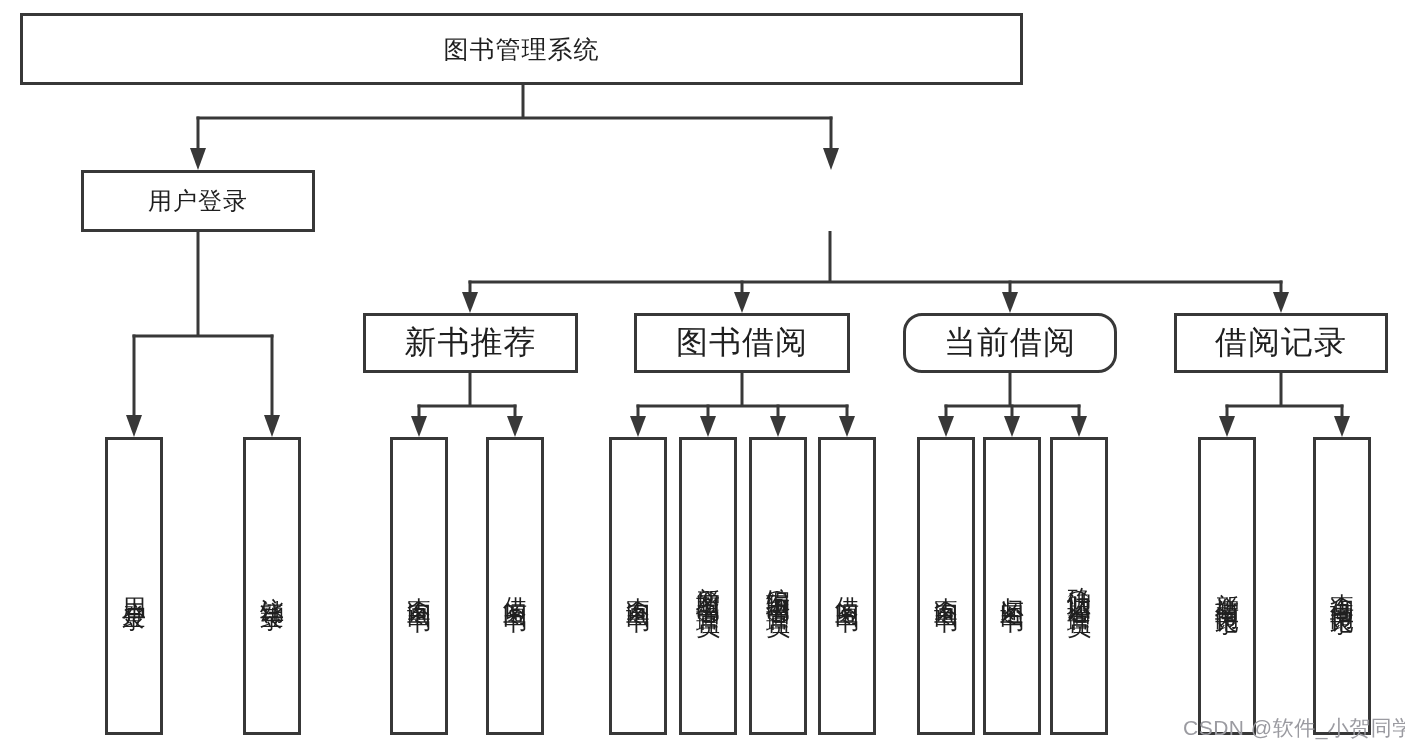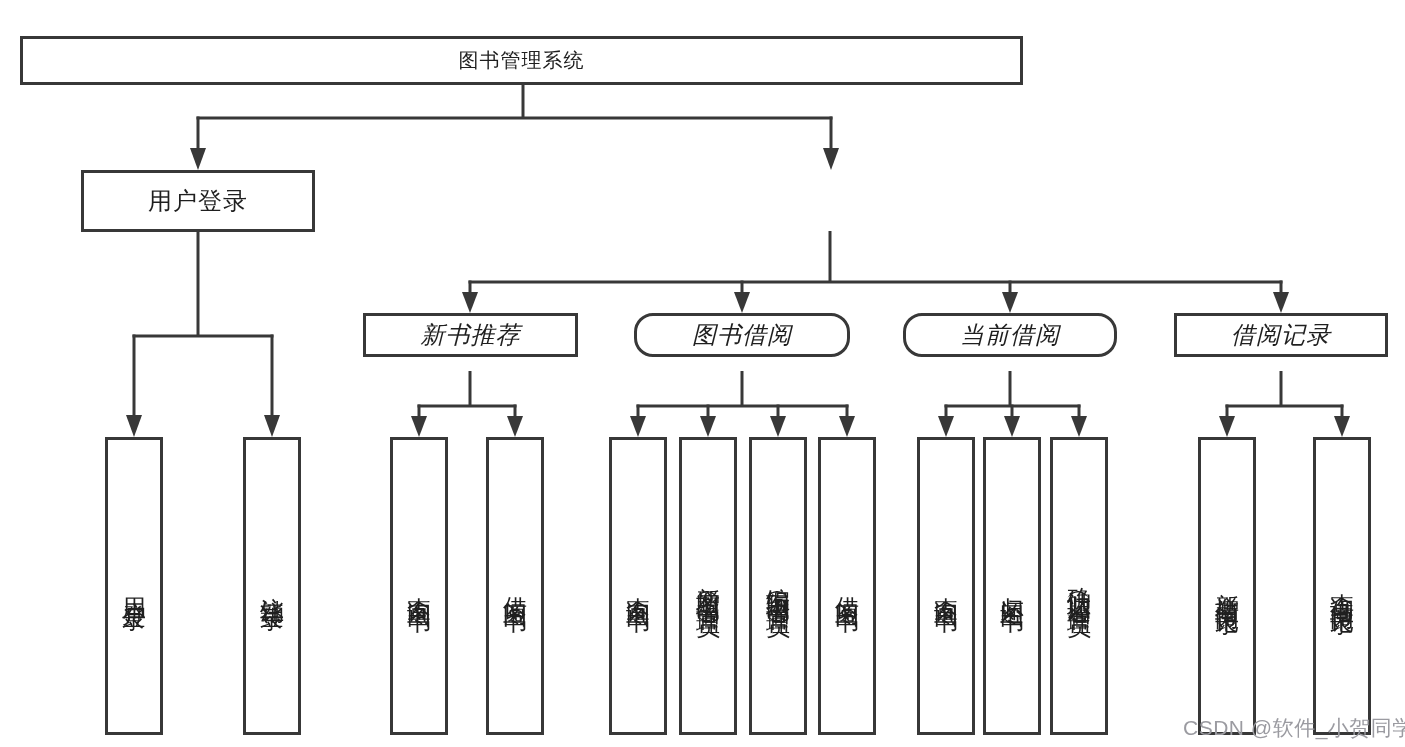--- a/index.html
+++ b/index.html
@@ -9,25 +9,25 @@
   }
   svg.connectors{position:absolute;left:0;top:0;z-index:1;}
   svg.connectors line{stroke:#383838;stroke-width:3;}
   svg.connectors polygon{fill:#383838;stroke:none;}
   .node{
     position:absolute;box-sizing:border-box;z-index:2;
     border:3px solid #383838;background:#ffffff;color:#1f1f1f;
     display:flex;align-items:center;justify-content:center;
     letter-spacing:1px;
   }
-  .root{left:20px;top:13px;width:1003px;height:49px;font-size:20px;margin-top:23px;}
+  .root{left:20px;top:13px;width:1003px;height:72px;font-size:25px;}
   .l2{top:170px;height:62px;font-size:24px;}
   .l2.user{left:81px;width:234px;}
   .l2.mgmt{left:713px;width:236px;}
-  .l3{top:313px;height:44px;font-size:24px;font-style:italic;}
+  .l3{top:313px;height:60px;font-size:32px;}
   .leaf{top:437px;width:58px;height:298px;}
   .vtext{
     writing-mode:vertical-rl;text-orientation:mixed;
     font-size:24px;letter-spacing:4px;line-height:1;
     color:#1f1f1f;
   }
   .watermark{
     position:absolute;left:1183px;top:714px;z-index:3;
     font-size:21px;color:#9b9ba1;letter-spacing:0.5px;white-space:nowrap;
   }
@@ -111,21 +111,21 @@
       <line x1="1342" y1="404.5" x2="1342" y2="418"></line>
       <polygon points="1334,416 1350,416 1342,437"></polygon>
     </g>
   </svg>
 
   <div class="node root">图书管理系统</div>
 
   <div class="node l2 user">用户登录</div>
 
   <div class="node l3" style="left:363px;width:215px;">新书推荐</div>
-  <div class="node l3" style="left:634px;width:216px;border-radius:19px;">图书借阅</div>
+  <div class="node l3" style="left:634px;width:216px;">图书借阅</div>
   <div class="node l3" style="left:903px;width:214px;border-radius:19px;">当前借阅</div>
   <div class="node l3" style="left:1174px;width:214px;">借阅记录</div>
 
   <div class="node leaf" style="left:105px;">
     <span class="vtext">用户登录</span>
   </div>
   <div class="node leaf" style="left:243px;">
     <span class="vtext">注销登录</span>
   </div>
 

